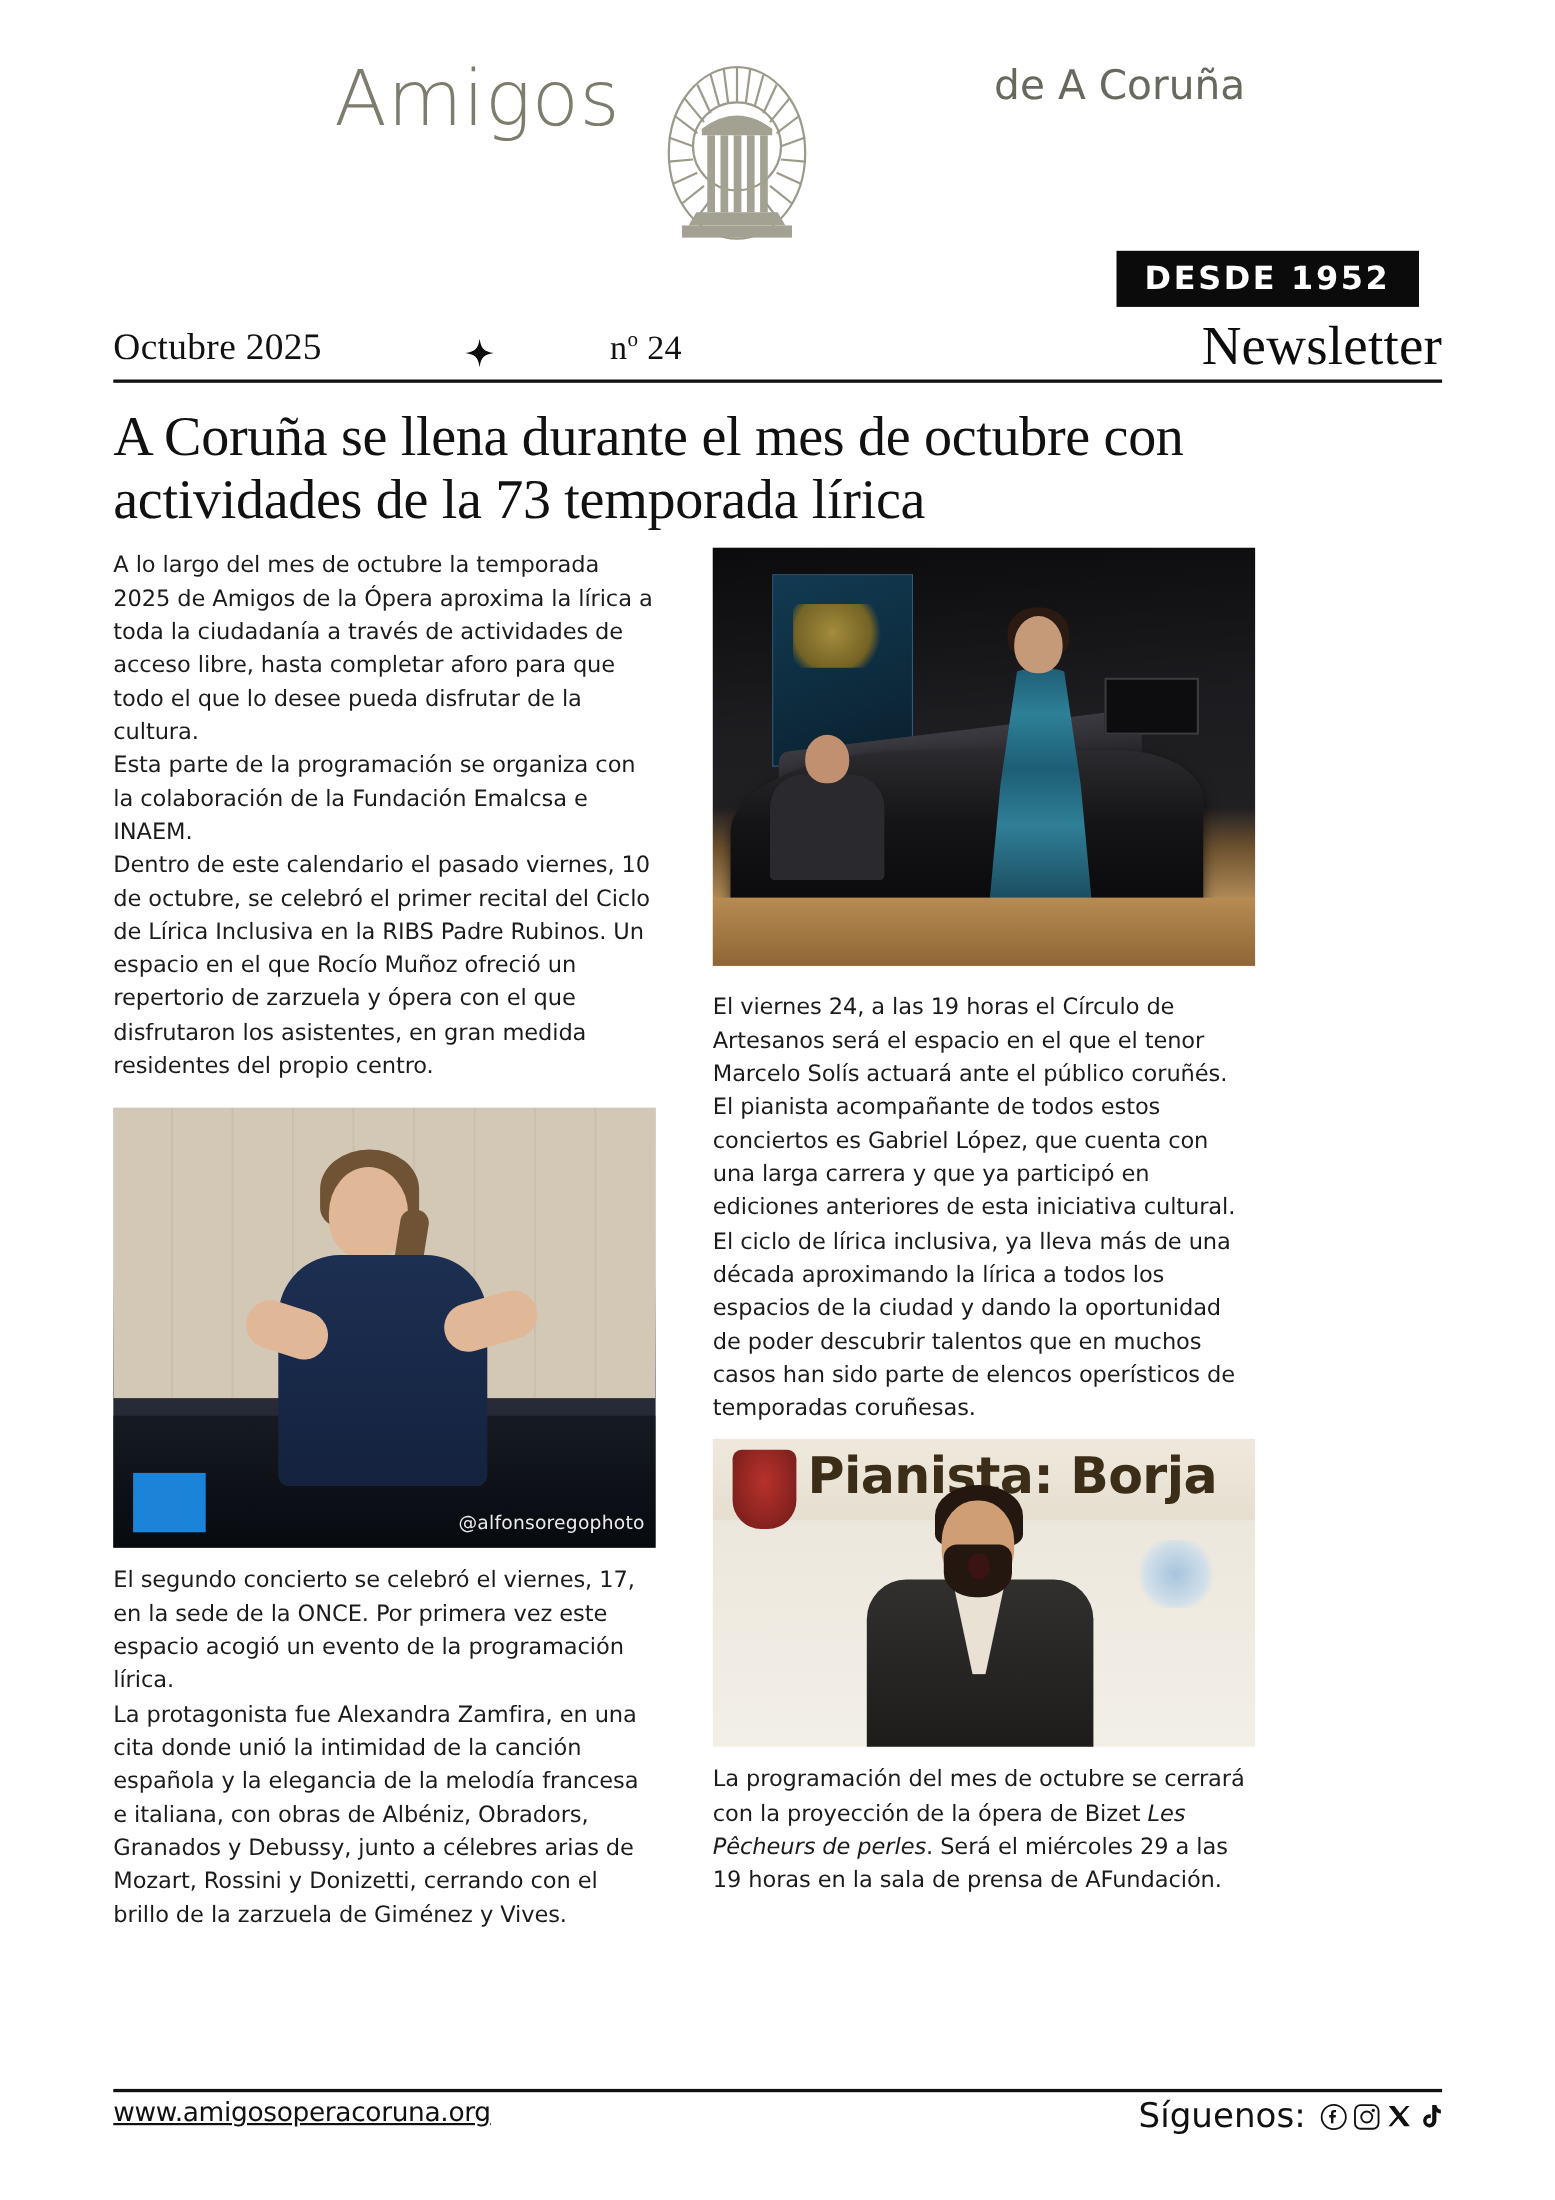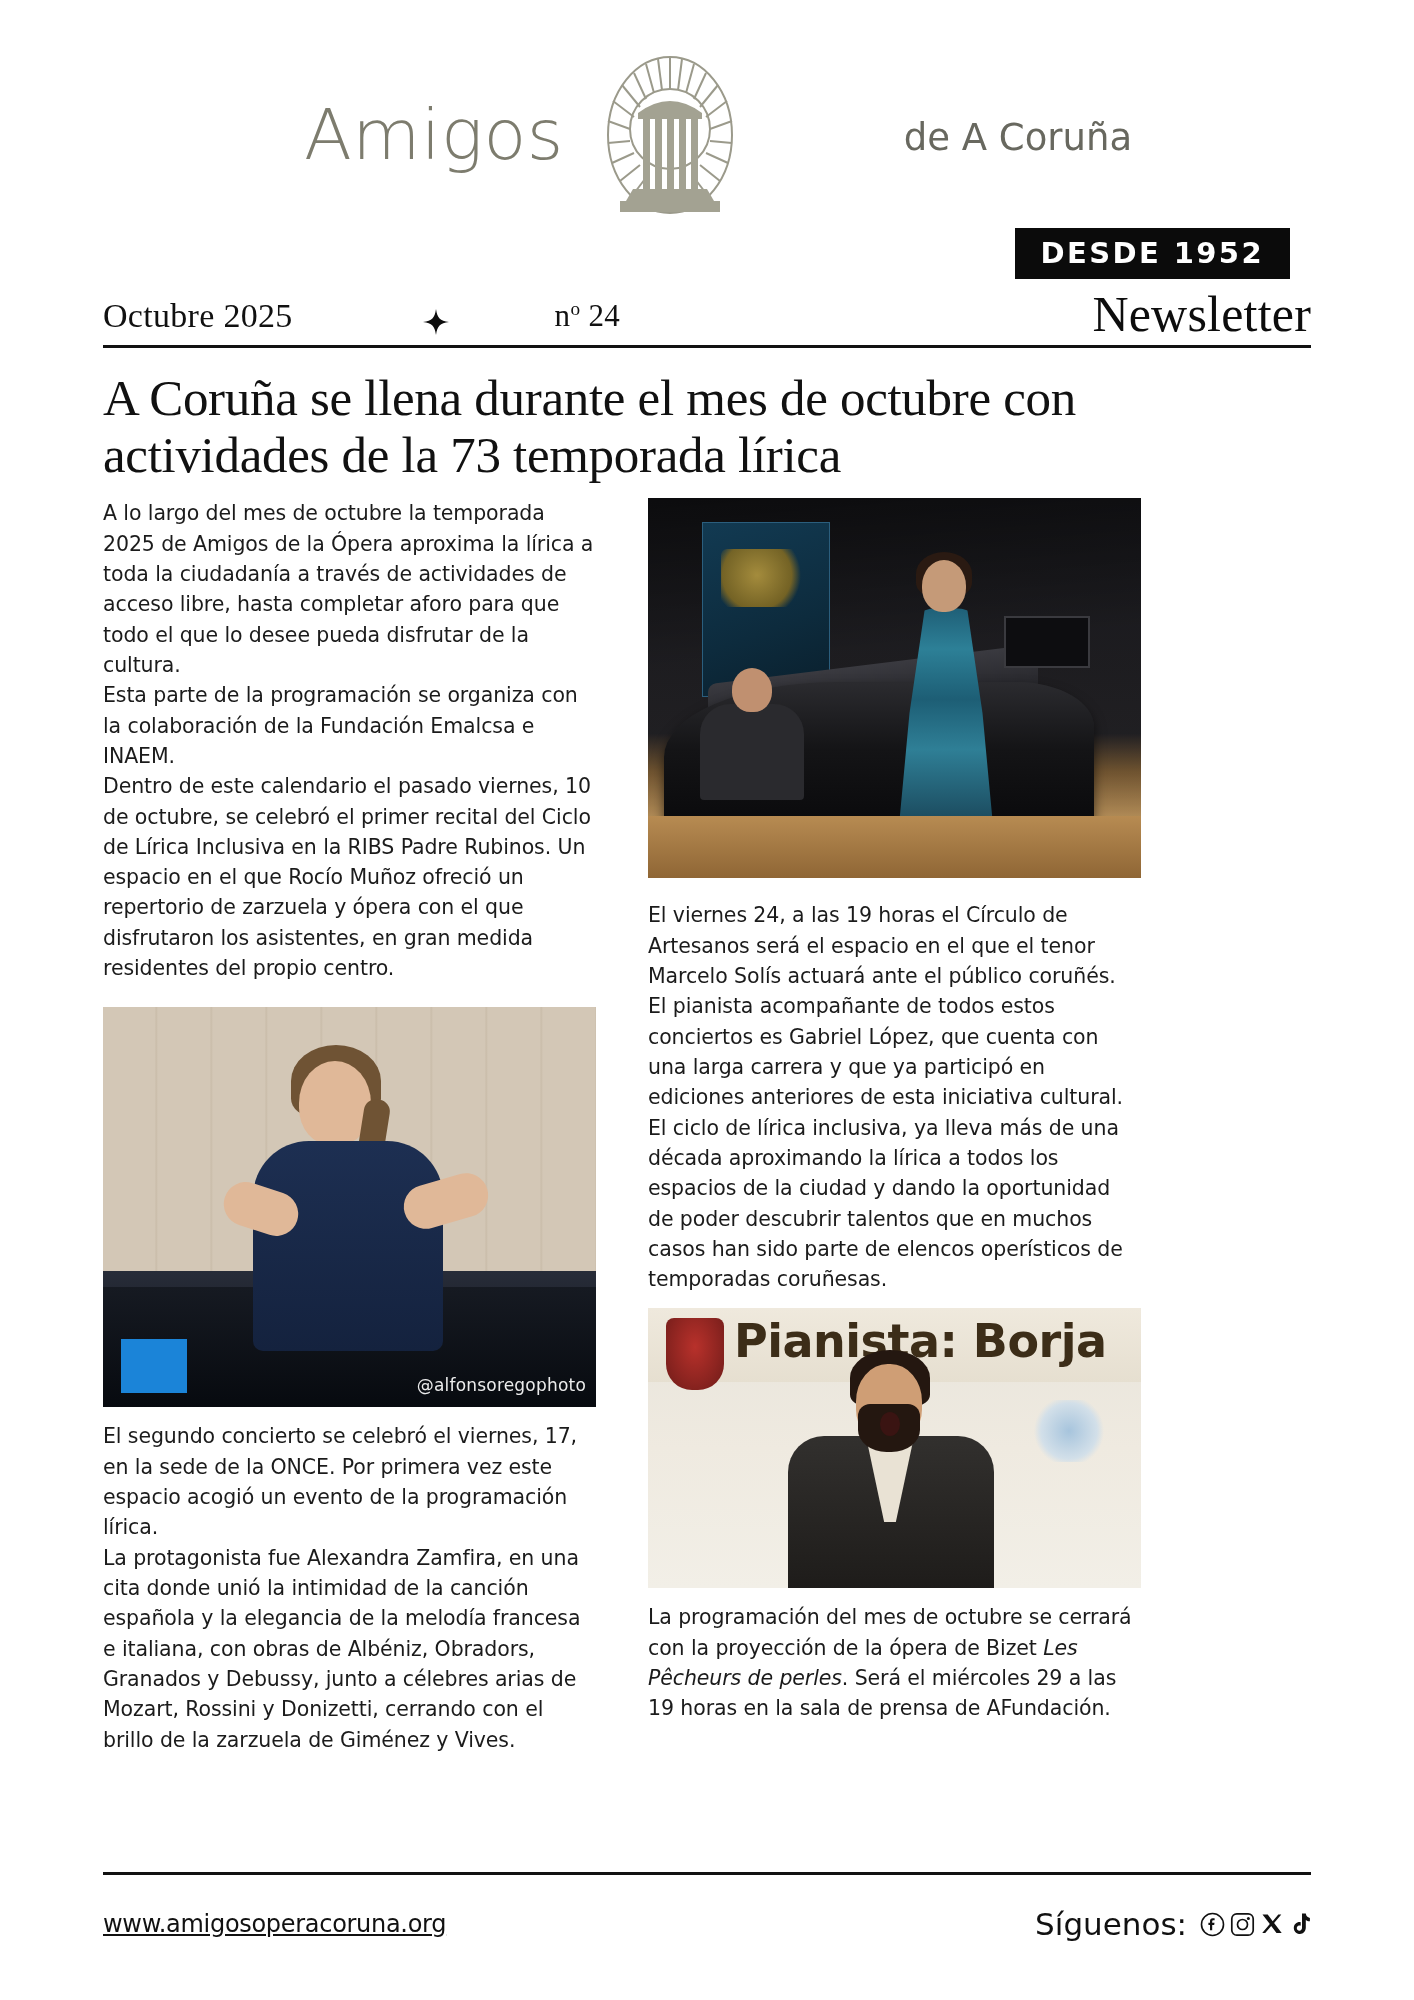--- a/index.html
+++ b/index.html
@@ -22,21 +22,21 @@
 
   
   .masthead {
     position: relative;
     height: 290px;
     padding: 55px 0 0 0;
   }
 
   .logo-row {
     display: flex;
-    align-items: center;
+    align-items: flex-start;
     justify-content: center;
     gap: 0px;
     height: 160px;
     padding-left: 22px;
   }
 
   .brand-amigos {
     font-family: "DejaVu Sans", sans-serif;
     font-size: 70px;
     font-weight: 300;
@@ -298,23 +298,23 @@
   .pt-shirt { position:absolute; left:218px; top:128px; width:48px; height:86px; background:#e9e2d4; clip-path: polygon(0 0,100% 0,62% 100%,38% 100%); }
   .pt-blur { position:absolute; left:386px; top:92px; width:70px; height:62px; background:radial-gradient(circle,#8fb8dc 0%, #c9dcec 60%, transparent 75%); opacity:.75; }
 
   
   .footer {
     position: absolute;
     left: 103px;
     right: 103px;
     bottom: 58px;
     border-top: 3px solid #111;
-    padding-top: 31px;
-    display: flex;
-    align-items: center;
+    padding-top: 4px;
+    display: flex;
+    align-items: flex-start;
     justify-content: space-between;
   }
 
   .site-url {
     font-family: "DejaVu Sans", sans-serif;
     font-size: 24px;
     color: #111;
     text-decoration: underline;
     letter-spacing: -0.3px;
   }

